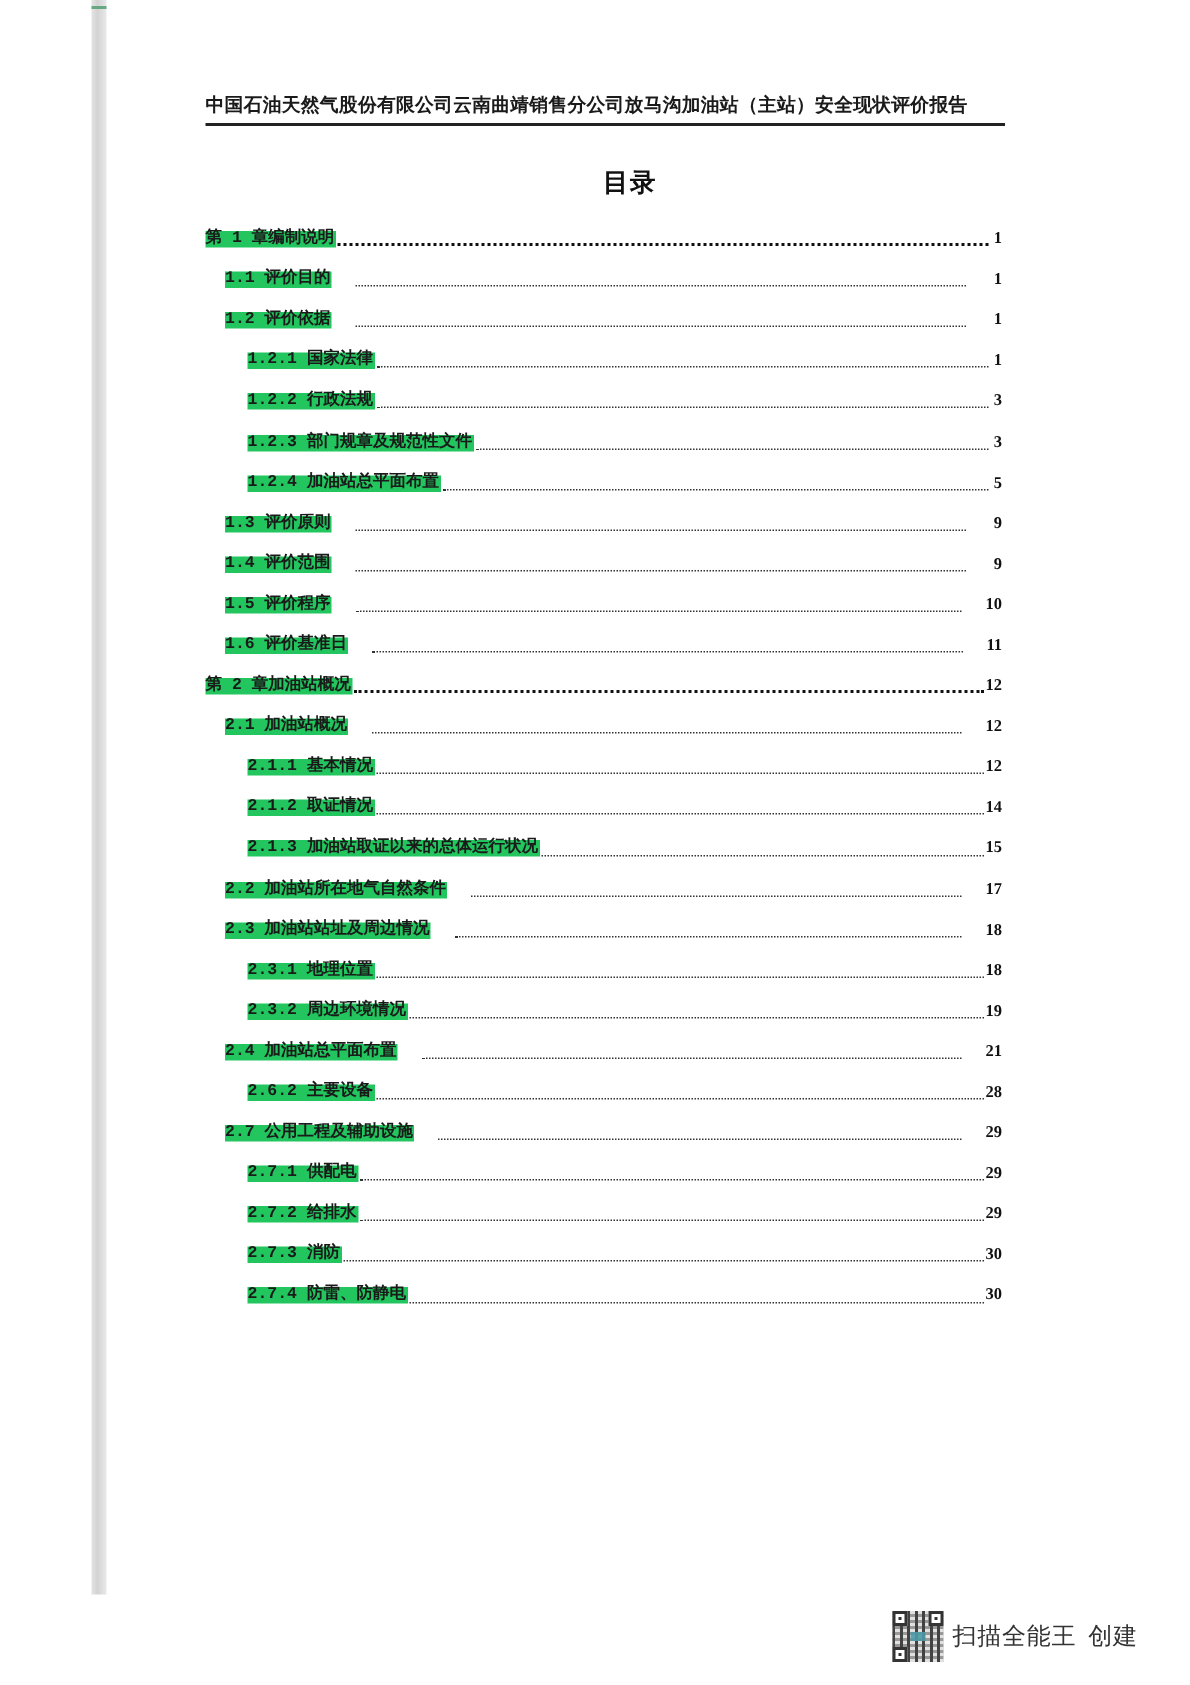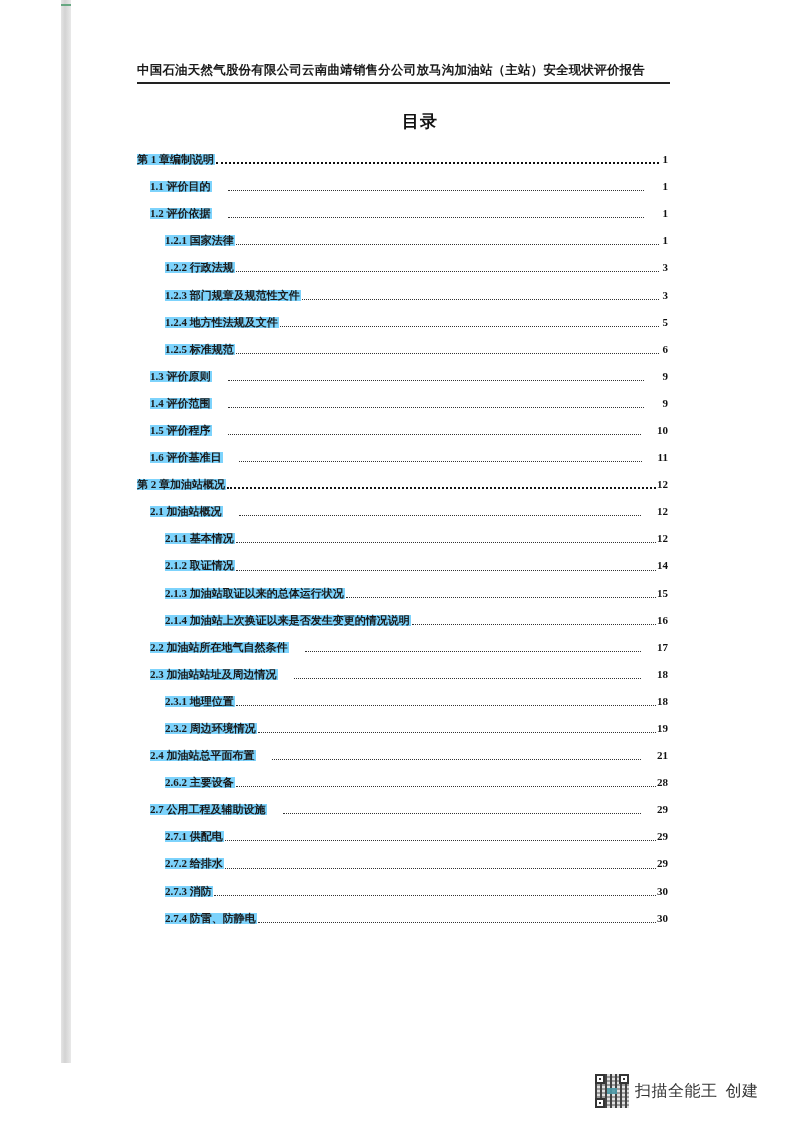--- a/index.html
+++ b/index.html
@@ -74,24 +74,24 @@
     .toc-row {
       position: relative;
       height: 27.1px;
       display: flex;
       align-items: center;
       font-size: 11px;
       line-height: 1;
       white-space: nowrap;
     }
     .toc-row .label {
-      font-family: Liberation Serif, serif;
+      font-family: Liberation Mono, monospace;
       font-weight: bold;
       color: #1a1a1a;
-      background: #7dd3fc;
+      background: #22c55e;
       padding-right: 1px;
       flex: 0 0 auto;
     }
     .toc-row .leader {
       flex: 1 1 auto;
       height: 1px;
       margin: 0 1px;
       align-self: flex-end;
       margin-bottom: 9px;
       border-bottom: 1.5px dotted #333;
@@ -198,28 +198,23 @@
       <span class="label">1.2.2 行政法规</span>
       <span class="leader"></span>
       <span class="page">3</span>
     </div>
     <div class="toc-row level-3">
       <span class="label">1.2.3 部门规章及规范性文件</span>
       <span class="leader"></span>
       <span class="page">3</span>
     </div>
     <div class="toc-row level-3">
-      <span class="label">1.2.4 地方性法规及文件</span>
+      <span class="label">1.2.4 加油站总平面布置</span>
       <span class="leader"></span>
       <span class="page">5</span>
-    </div>
-    <div class="toc-row level-3">
-      <span class="label">1.2.5 标准规范</span>
-      <span class="leader"></span>
-      <span class="page">6</span>
     </div>
     <div class="toc-row level-2">
       <span class="label">1.3 评价原则</span>
       <span class="leader"></span>
       <span class="page">9</span>
     </div>
     <div class="toc-row level-2">
       <span class="label">1.4 评价范围</span>
       <span class="leader"></span>
       <span class="page">9</span>
@@ -251,25 +246,20 @@
     </div>
     <div class="toc-row level-3">
       <span class="label">2.1.2 取证情况</span>
       <span class="leader"></span>
       <span class="page">14</span>
     </div>
     <div class="toc-row level-3">
       <span class="label">2.1.3 加油站取证以来的总体运行状况</span>
       <span class="leader"></span>
       <span class="page">15</span>
-    </div>
-    <div class="toc-row level-3">
-      <span class="label">2.1.4 加油站上次换证以来是否发生变更的情况说明</span>
-      <span class="leader"></span>
-      <span class="page">16</span>
     </div>
     <div class="toc-row level-2">
       <span class="label">2.2 加油站所在地气自然条件</span>
       <span class="leader"></span>
       <span class="page">17</span>
     </div>
     <div class="toc-row level-2">
       <span class="label">2.3 加油站站址及周边情况</span>
       <span class="leader"></span>
       <span class="page">18</span>

